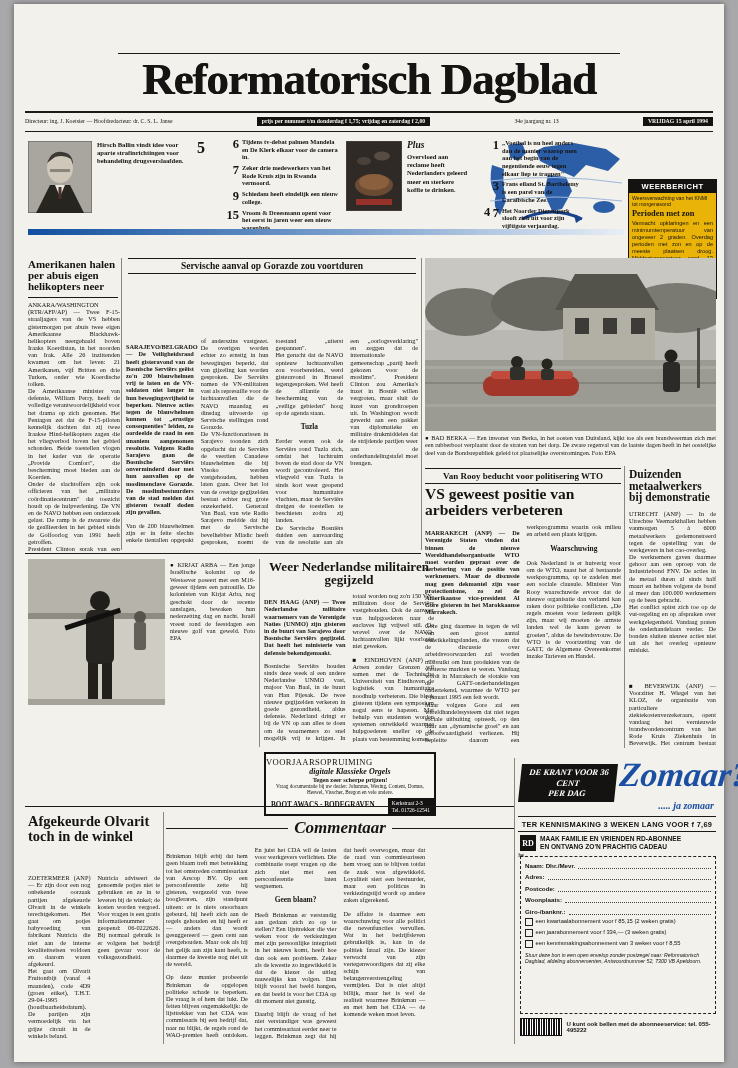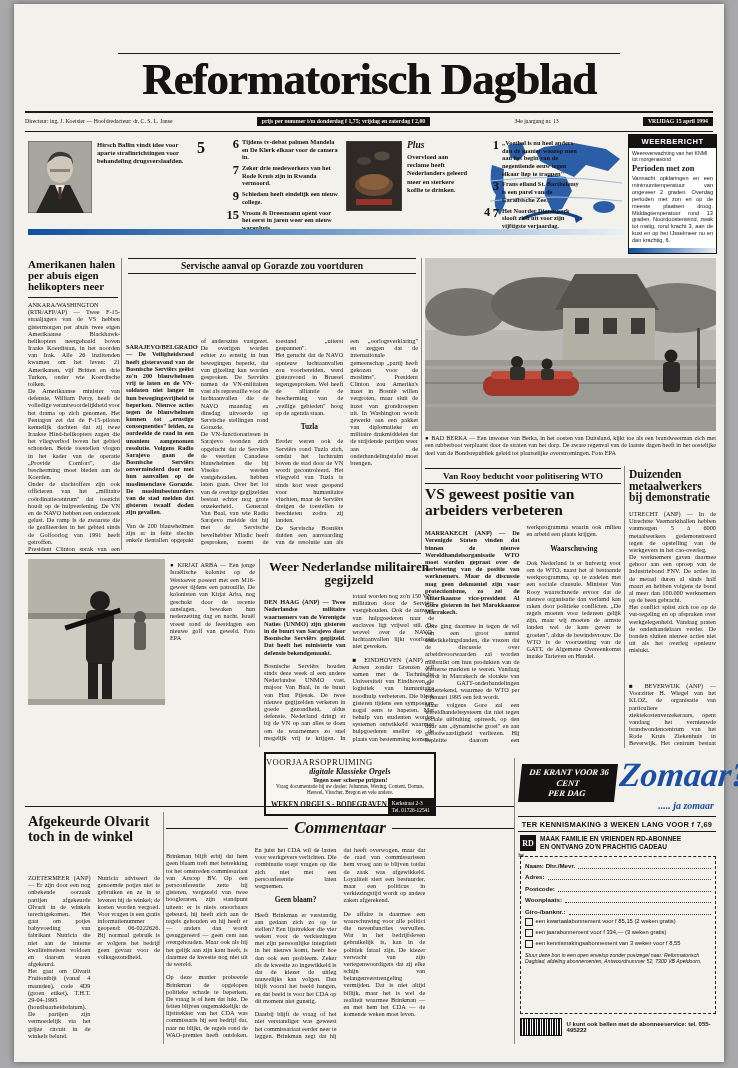--- a/index.html
+++ b/index.html
@@ -24,21 +24,21 @@
           font-size:9.5px;font-weight:bold;text-align:center;padding:2px 0;}
   .h-main{font-size:28px;font-weight:bold;line-height:.98;letter-spacing:-.5px;}
   .h2{font-weight:bold;line-height:1.02;}
   .txt{font-size:6.3px;line-height:1.14;text-align:justify;white-space:pre-line;}
   .lead{font-weight:bold;}
   .subhead{font-size:7.4px;font-weight:bold;text-align:center;margin:3px 0 2px 0;break-inside:avoid;}
   .cols2{column-count:2;column-gap:7px;column-fill:auto;}
   .cols4{column-count:4;column-gap:7px;column-fill:auto;}
   .caption{font-size:6.2px;line-height:1.18;text-align:justify;}
   .bluebar{background:linear-gradient(to right,#10509f,#7ea2cf 55%,#e8eef5);}
-  .wbox{border:1px solid #141312;background:#ffffff;}
+  .wbox{border:1px solid #141312;background:#eab308;margin-top:45px;}
   .whead{background:#141312;color:#fff;font-weight:bold;font-size:7.6px;text-align:center;
          letter-spacing:.5px;padding:2px 0;}
   .adbox{border:2px solid #141312;background:#f8f6f0;}
   .coupon{border:1px dashed #222;position:relative;}
   .frow{display:flex;align-items:flex-end;gap:3px;margin:3.5px 4px 0 4px;}
   .frow .lab{font-size:6.2px;font-weight:bold;flex:none;}
   .frow .dots{flex:1;border-bottom:1px dotted #444;height:7px;}
   .opt{display:flex;gap:3px;margin:3px 4px 0 4px;align-items:flex-start;}
   .opt .box{width:5.5px;height:5.5px;border:1px solid #222;flex:none;margin-top:.5px;}
   .opt .ot{font-size:5.8px;line-height:1.15;}
@@ -244,21 +244,21 @@
     <p class="txt">Bosnische Serviërs houden sinds deze week al een andere Nederlandse UNMO vast, majoor Van Baal, in de buurt van Han Pijesak. De twee nieuwe gegijzelden verkeren in goede gezondheid, aldus defensie. Nederland dringt er bij de VN op aan alles te doen om de waarnemers zo snel mogelijk vrij te krijgen. In totaal worden nog zo'n 150 VN-militairen door de Serviërs vastgehouden. Ook de aanvoer van hulpgoederen naar de enclaves ligt vrijwel stil. De wrevel over de NAVO-luchtaanvallen lijkt voorlopig niet geweken.</p>
     <p class="txt">■ EINDHOVEN (ANP) — Artsen zonder Grenzen wil samen met de Technische Universiteit van Eindhoven de logistiek van humanitaire noodhulp verbeteren. Die bleek gisteren tijdens een symposium nogal eens te haperen. Met behulp van studenten worden systemen ontwikkeld waarmee hulpgoederen sneller op de plaats van bestemming komen.</p>
   </div>
 
   <div class="abs adbox" style="left:264px;top:752px;width:168px;height:60px;">
     <div style="text-align:left;font-weight:normal;font-size:8.6px;letter-spacing:.4px;margin-top:3px;">VOORJAARSOPRUIMING</div>
     <div style="text-align:center;font-weight:bold;font-style:italic;font-size:8px;">digitale Klassieke Orgels</div>
     <div style="text-align:center;font-size:6.4px;font-weight:bold;">Tegen zeer scherpe prijzen!</div>
     <div style="font-size:5.2px;padding:1px 5px;text-align:center;line-height:1.15;">Vraag documentatie bij uw dealer: Johannus, Wesing, Content, Domus, Heswel, Visscher, Bregon en vele andere.</div>
     <div style="display:flex;align-items:stretch;margin-top:1px;">
-      <div style="flex:1;font-weight:bold;font-size:7.2px;padding:3px 0 0 5px;">WEKEN ORGELS - BODEGRAVEN</div>
+      <div style="flex:1;font-weight:bold;font-size:7.2px;padding:3px 0 0 5px;">BOOT AWACS - BODEGRAVEN</div>
       <div style="background:#141312;color:#fff;font-size:5.4px;padding:2px 4px;line-height:1.3;">
         <div>Kerkstraat 2-3</div>
         <div>Tel. 01726-12541</div>
       </div>
     </div>
   </div>
 
   <div class="hrule" style="left:25px;top:806px;width:489px;"></div>
 
   <div class="abs h2" style="left:28px;top:814px;width:132px;font-size:14.5px;">Afgekeurde Olvarit toch in de winkel</div>

